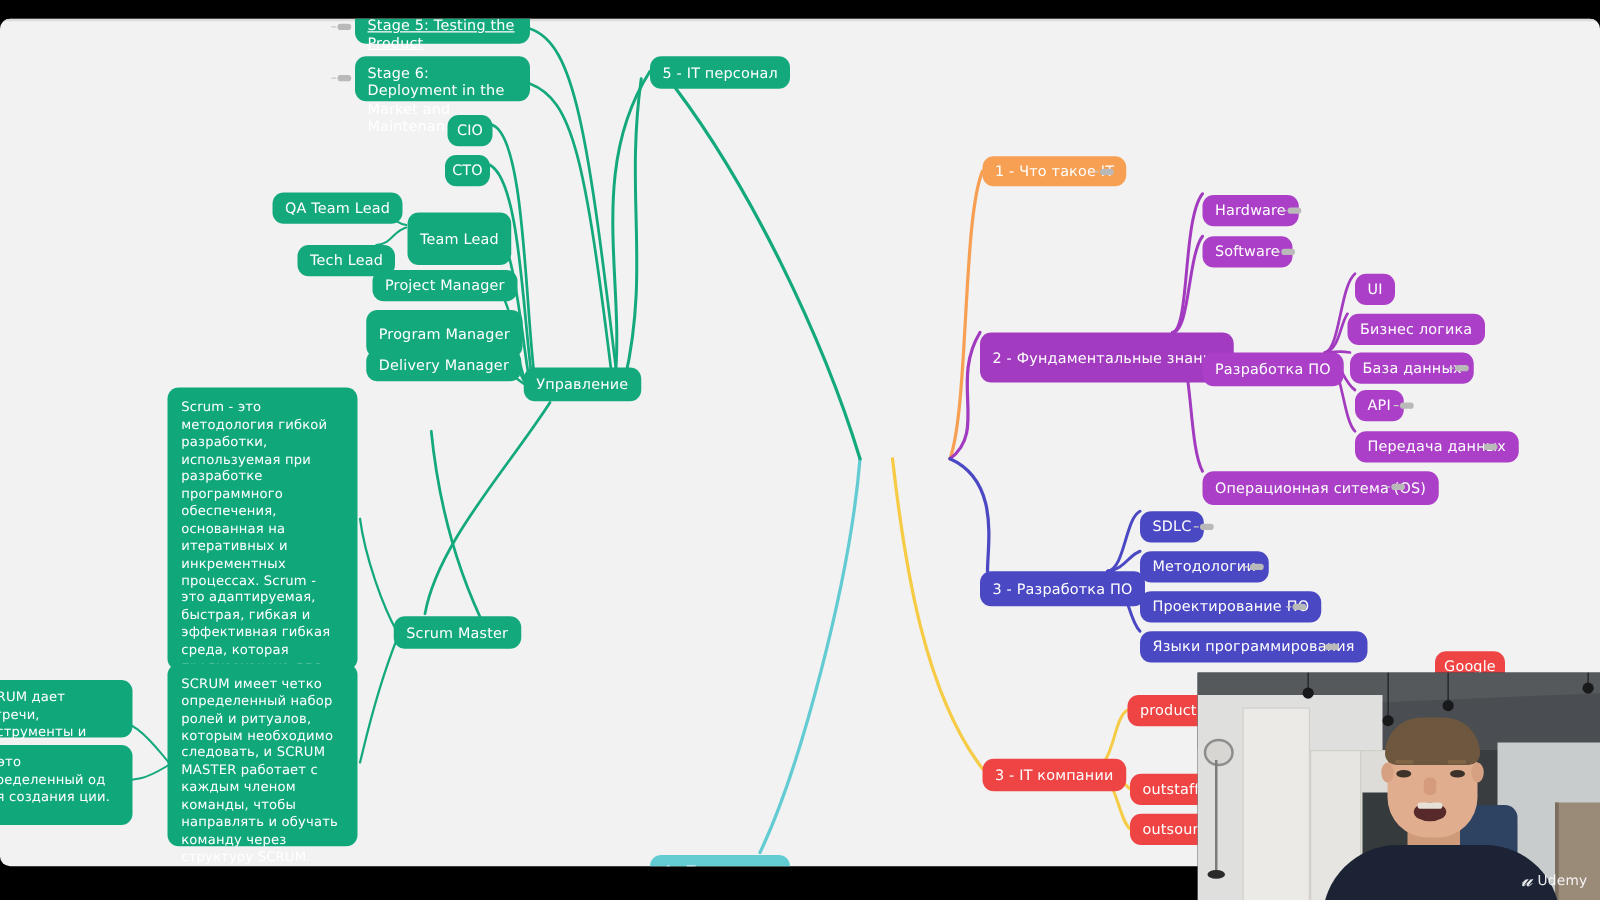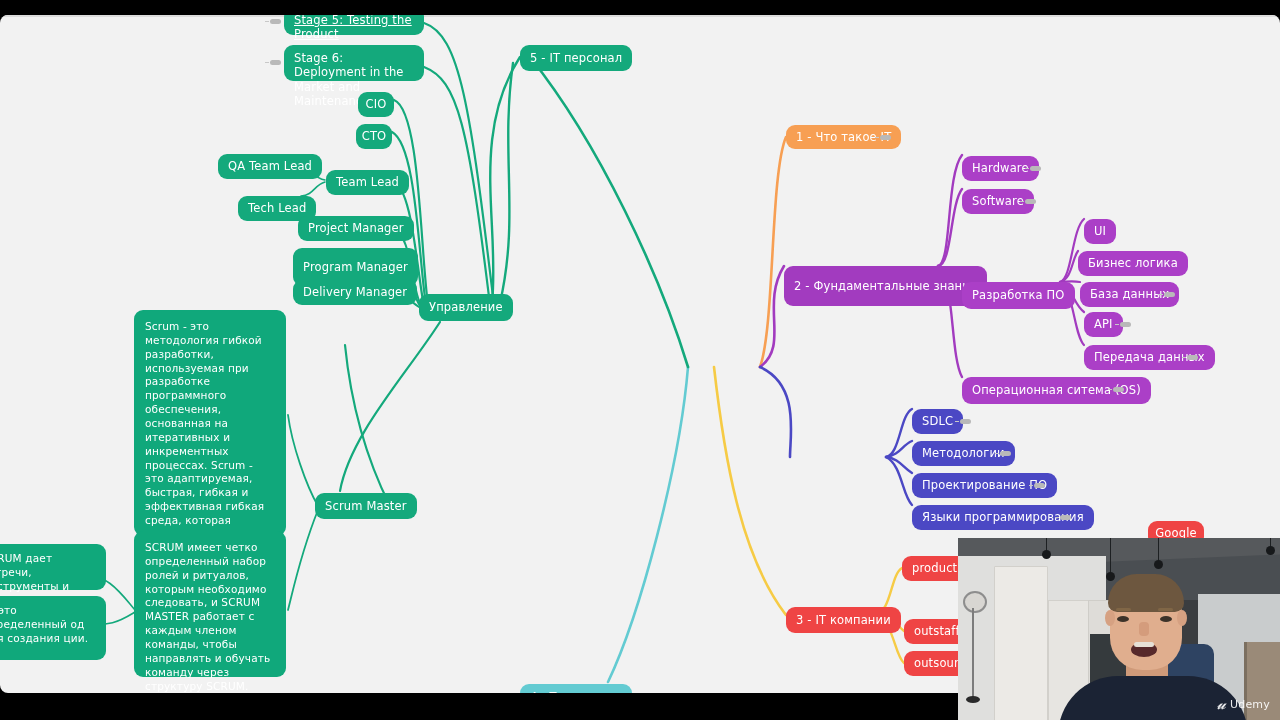--- a/index.html
+++ b/index.html
@@ -179,20 +179,21 @@
 
     <div class="node c-purple" style="left:1084px;top:204px;height:25px;">UI</div>
     <div class="node c-purple" style="left:1078px;top:236px;height:25px;">Бизнес логика</div>
     <div class="node c-purple" style="left:1080px;top:267px;height:25px;">База данных</div>
     <div class="dots" style="left:1164px;top:277px;"></div>
     <div class="node c-purple" style="left:1084px;top:297px;height:25px;">API</div>
     <div class="dots" style="left:1120px;top:307px;"></div>
     <div class="node c-purple" style="left:1084px;top:330px;height:25px;">Передача данных</div>
     <div class="dots" style="left:1187px;top:340px;"></div>
 
+    <div class="node c-blue" style="left:784px;top:442px;height:28px;">3 - Разработка ПО</div>
 
     <div class="node c-blue" style="left:912px;top:394px;height:25px;">SDLC</div>
     <div class="dots" style="left:960px;top:404px;"></div>
     <div class="node c-blue" style="left:912px;top:426px;height:25px;">Методологии</div>
     <div class="dots" style="left:1000px;top:436px;"></div>
     <div class="node c-blue" style="left:912px;top:458px;height:25px;">Проектирование ПО</div>
     <div class="dots" style="left:1034px;top:468px;"></div>
     <div class="node c-blue" style="left:912px;top:490px;height:25px;">Языки программирования</div>
     <div class="dots" style="left:1060px;top:500px;"></div>
 
@@ -204,21 +205,21 @@
     <div class="dots" style="left:270px;top:4px;"></div>
 
     <div class="node c-green wrap" style="left:284px;top:30px;width:140px;height:36px;padding-top:6px;">Stage 6: Deployment in the Market and Maintenance</div>
     <div class="dots" style="left:270px;top:45px;"></div>
 
     <div class="node c-green center-text" style="left:358px;top:77px;width:36px;height:25px;">CIO</div>
     <div class="node c-green center-text" style="left:356px;top:109px;width:36px;height:25px;">CTO</div>
 
     <div class="node c-green" style="left:218px;top:139px;height:25px;">QA Team Lead</div>
     <div class="node c-green" style="left:238px;top:181px;height:25px;">Tech Lead</div>
-    <div class="node c-green" style="left:326px;top:155px;height:25px;">Team Lead</div>
+    <div class="node c-green" style="left:326px;top:155px;height:42px;">Team Lead</div>
 
     <div class="node c-green" style="left:298px;top:201px;height:25px;">Project Manager</div>
     <div class="node c-green" style="left:293px;top:233px;height:38px;">Program Manager</div>
     <div class="node c-green" style="left:293px;top:265px;height:25px;">Delivery Manager</div>
 
     <div class="node c-green" style="left:419px;top:279px;height:27px;">Управление</div>
 
     <div class="node c-green" style="left:315px;top:478px;height:26px;">Scrum Master</div>
 
     <div class="node c-green2 wrap" style="left:134px;top:295px;width:152px;height:226px;font-size:10.5px;line-height:1.32;padding:10px 11px;">Scrum - это методология гибкой разработки, используемая при разработке программного обеспечения, основанная на итеративных и инкрементных процессах. Scrum - это адаптируемая, быстрая, гибкая и эффективная гибкая среда, которая предназначена для предоставления ценности клиенту на протяжении всего процесса разработки проекта.</div>

